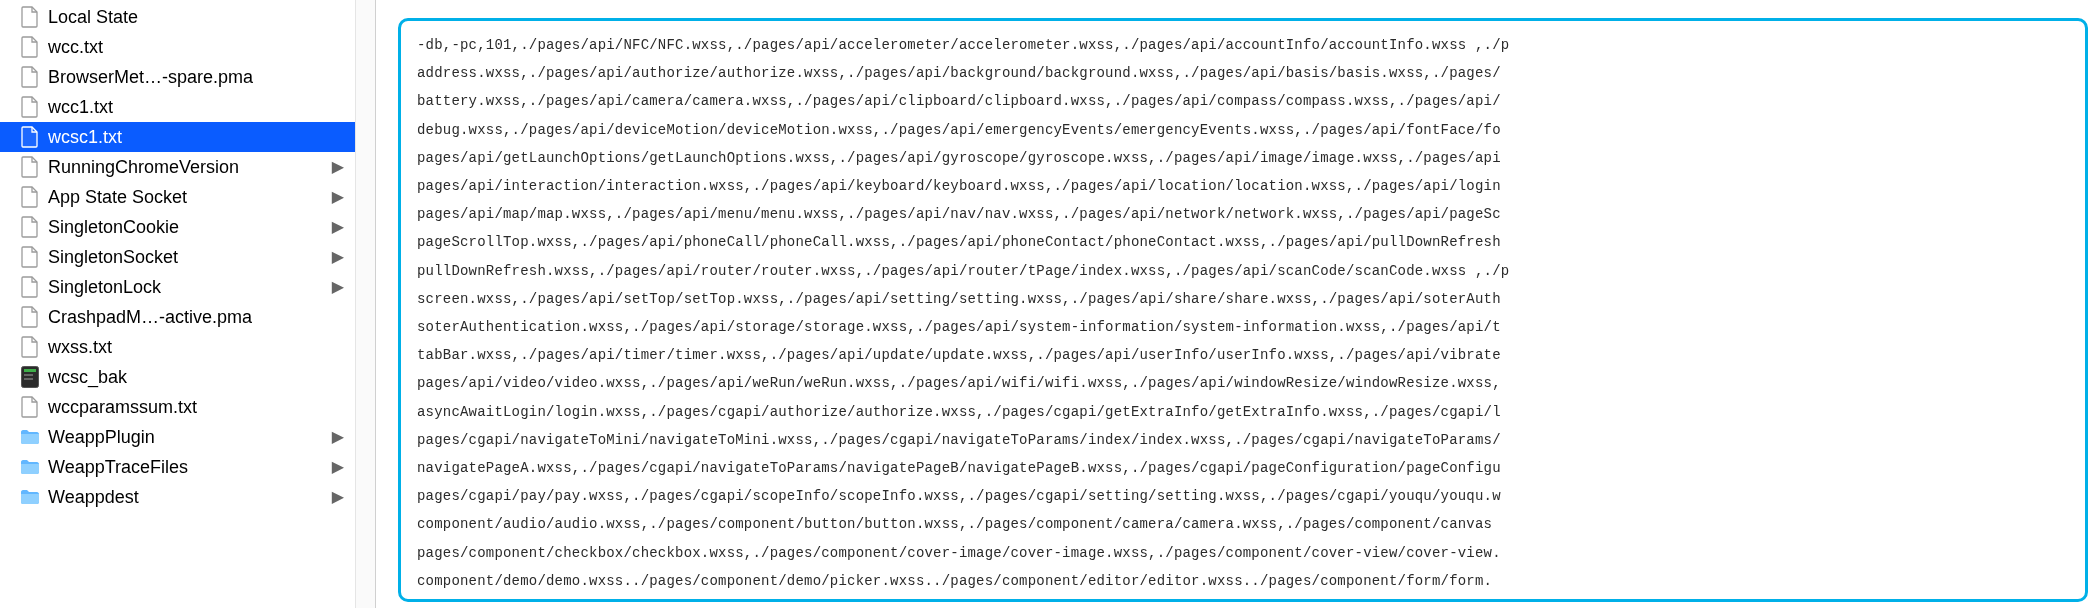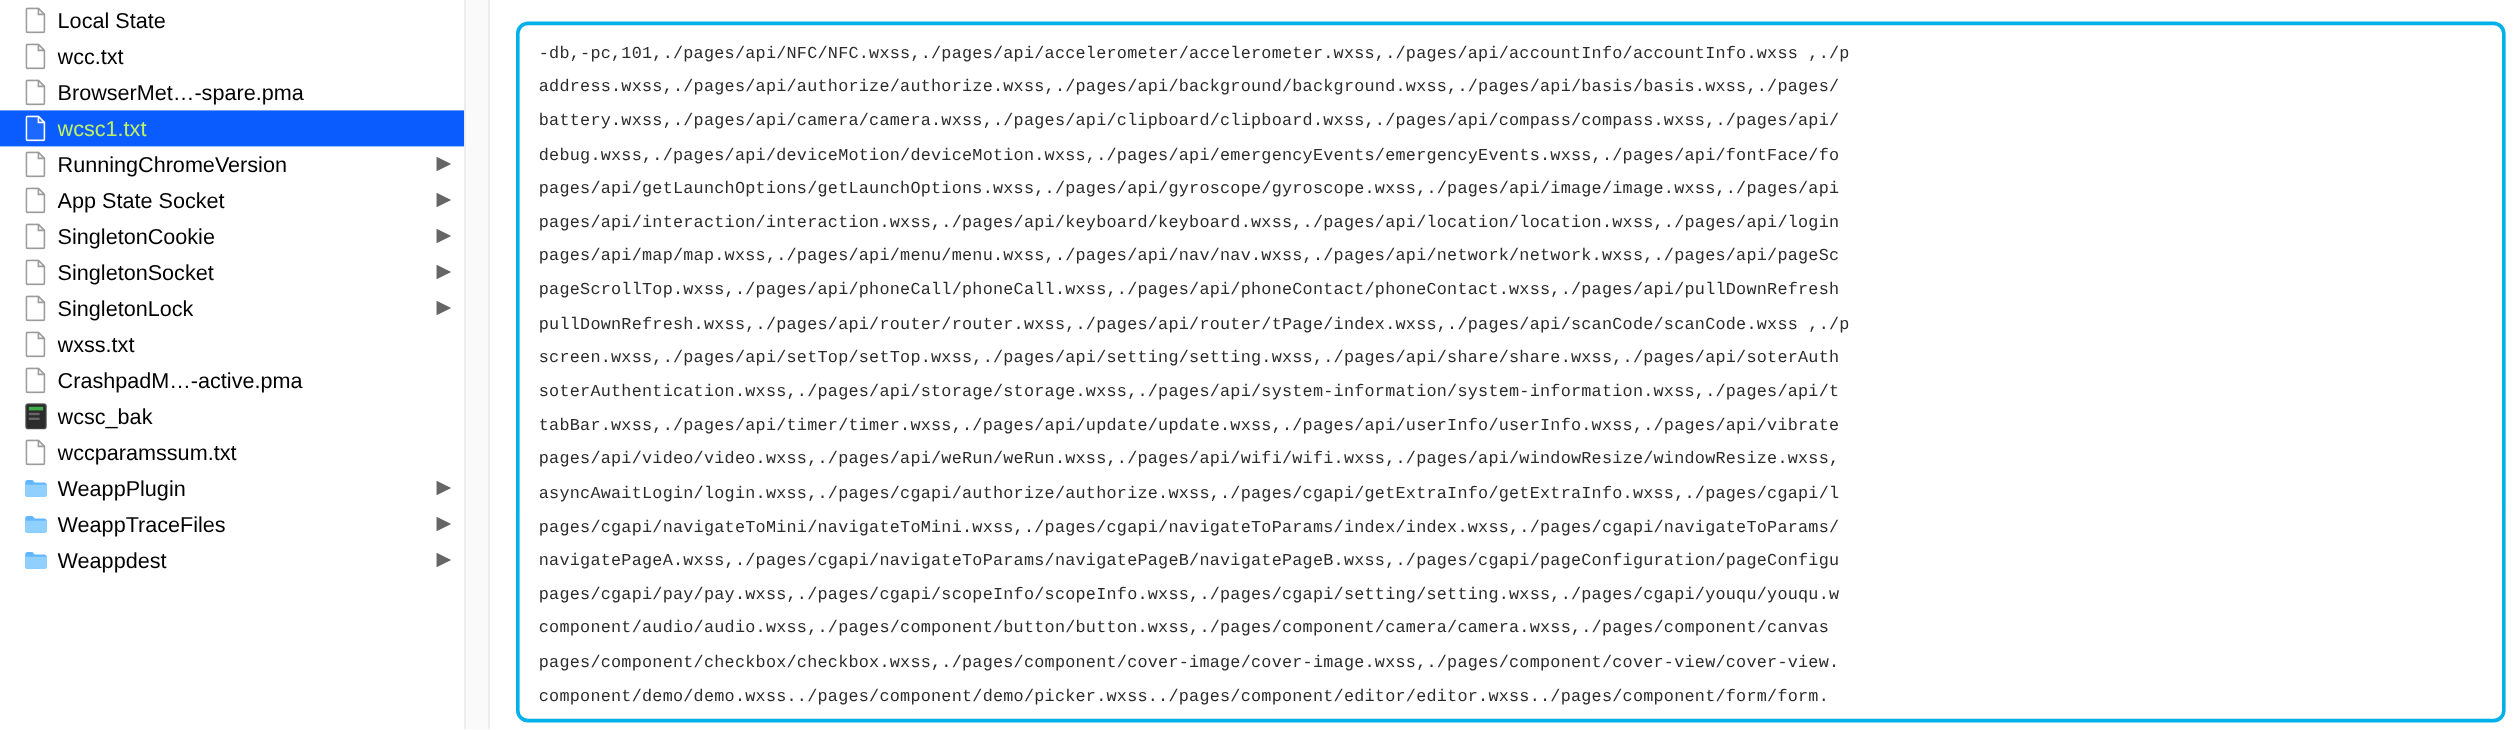--- a/index.html
+++ b/index.html
@@ -12,21 +12,21 @@
     background: #fff;
     color: #000;
   }
   .app {
     display: flex;
     width: 100%;
     height: 100%;
   }
   
   .sidebar {
-    width: 408px;
+    width: 376px;
     flex-shrink: 0;
     background: #fff;
     border-right: 1px solid #d0d0d0;
     display: flex;
     height: 100%;
   }
   .sidebar-list {
     flex: 1;
     overflow: hidden;
     padding: 2px 0 0 0;
@@ -37,21 +37,21 @@
     height: 30px;
     padding: 0 8px 0 20px;
     font-size: 18px;
     line-height: 30px;
     white-space: nowrap;
     cursor: default;
     position: relative;
   }
   .sidebar-item.selected {
     background: #0a5cff;
-    color: #bef264;
+    color: #ffffff;
   }
   .file-icon {
     width: 20px;
     height: 24px;
     flex-shrink: 0;
     margin-right: 8px;
     display: inline-flex;
     align-items: center;
     justify-content: center;
   }
@@ -128,20 +128,29 @@
         </div>
         <div class="sidebar-item">
           <span class="file-icon">
             <svg width="18" height="22" viewBox="0 0 18 22">
               <path d="M2 1h9l5 5v14a1 1 0 0 1-1 1H2a1 1 0 0 1-1-1V2a1 1 0 0 1 1-1z" fill="#ffffff" stroke="#9b9b9b" stroke-width="1.3"></path>
               <path d="M11 1v5h5" fill="none" stroke="#9b9b9b" stroke-width="1.3"></path>
             </svg>
           </span>
           <span class="sidebar-label">BrowserMet…-spare.pma</span>
         </div>
+        <div class="sidebar-item">
+          <span class="file-icon">
+            <svg width="18" height="22" viewBox="0 0 18 22">
+              <path d="M2 1h9l5 5v14a1 1 0 0 1-1 1H2a1 1 0 0 1-1-1V2a1 1 0 0 1 1-1z" fill="#ffffff" stroke="#9b9b9b" stroke-width="1.3"></path>
+              <path d="M11 1v5h5" fill="none" stroke="#9b9b9b" stroke-width="1.3"></path>
+            </svg>
+          </span>
+          <span class="sidebar-label">wcc1.txt</span>
+        </div>
         <div class="sidebar-item selected">
           <span class="file-icon">
             <svg width="18" height="22" viewBox="0 0 18 22">
               <path d="M2 1h9l5 5v14a1 1 0 0 1-1 1H2a1 1 0 0 1-1-1V2a1 1 0 0 1 1-1z" fill="rgba(255,255,255,0.08)" stroke="#fff" stroke-width="1.3"></path>
               <path d="M11 1v5h5" fill="none" stroke="#fff" stroke-width="1.3"></path>
             </svg>
           </span>
           <span class="sidebar-label">wcsc1.txt</span>
         </div>
         <div class="sidebar-item">
@@ -194,30 +203,30 @@
           <span class="sidebar-label">SingletonLock</span>
           <span class="chevron">▶</span>
         </div>
         <div class="sidebar-item">
           <span class="file-icon">
             <svg width="18" height="22" viewBox="0 0 18 22">
               <path d="M2 1h9l5 5v14a1 1 0 0 1-1 1H2a1 1 0 0 1-1-1V2a1 1 0 0 1 1-1z" fill="#ffffff" stroke="#9b9b9b" stroke-width="1.3"></path>
               <path d="M11 1v5h5" fill="none" stroke="#9b9b9b" stroke-width="1.3"></path>
             </svg>
           </span>
+          <span class="sidebar-label">CrashpadM…-active.pma</span>
+        </div>
+        <div class="sidebar-item">
+          <span class="file-icon">
+            <svg width="18" height="22" viewBox="0 0 18 22">
+              <path d="M2 1h9l5 5v14a1 1 0 0 1-1 1H2a1 1 0 0 1-1-1V2a1 1 0 0 1 1-1z" fill="#ffffff" stroke="#9b9b9b" stroke-width="1.3"></path>
+              <path d="M11 1v5h5" fill="none" stroke="#9b9b9b" stroke-width="1.3"></path>
+            </svg>
+          </span>
           <span class="sidebar-label">wxss.txt</span>
-        </div>
-        <div class="sidebar-item">
-          <span class="file-icon">
-            <svg width="18" height="22" viewBox="0 0 18 22">
-              <path d="M2 1h9l5 5v14a1 1 0 0 1-1 1H2a1 1 0 0 1-1-1V2a1 1 0 0 1 1-1z" fill="#ffffff" stroke="#9b9b9b" stroke-width="1.3"></path>
-              <path d="M11 1v5h5" fill="none" stroke="#9b9b9b" stroke-width="1.3"></path>
-            </svg>
-          </span>
-          <span class="sidebar-label">CrashpadM…-active.pma</span>
         </div>
         <div class="sidebar-item">
           <span class="file-icon">
             <svg width="18" height="22" viewBox="0 0 18 22">
               <rect x="0.5" y="0.5" width="17" height="21" rx="2" fill="#2b2b2b" stroke="#555"></rect>
               <rect x="3" y="3" width="12" height="3" fill="#3fae4a"></rect>
               <rect x="3" y="8" width="9" height="2" fill="#666"></rect>
               <rect x="3" y="12" width="9" height="2" fill="#666"></rect>
             </svg>
           </span>

